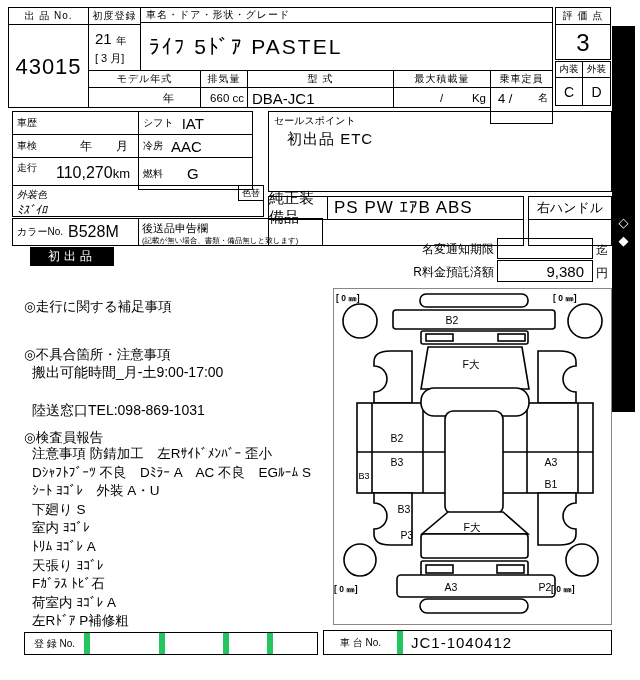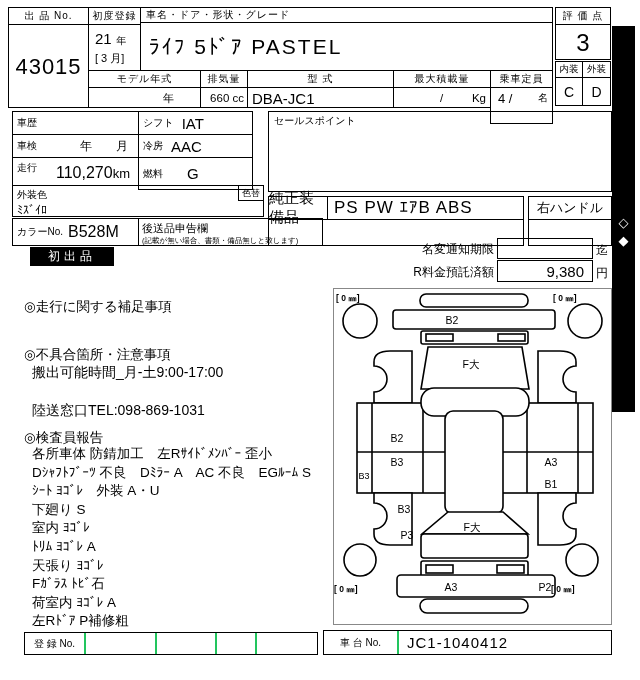--- a/index.html
+++ b/index.html
@@ -9,21 +9,21 @@
   .bx{border:1px solid #000;}
   .hlbl{height:16px;border-bottom:1px solid #000;font-size:10px;display:flex;
         align-items:center;justify-content:center;letter-spacing:1px;}
   .fillc{display:flex;align-items:center;justify-content:center;}
   .lblsm{font-size:10px;}
   .rowcell{padding:2px 4px;display:flex;align-items:center;gap:8px;}
   .vtxt{background:#000;color:#fff;writing-mode:vertical-rl;text-orientation:upright;
         font-size:13px;letter-spacing:3px;padding:28px 0 0 0;line-height:23px;
         display:flex;flex-direction:column;align-items:center;}
   .note-line{white-space:nowrap;font-size:13.5px;line-height:18.6px;}
-  .cellR{border-right:2px solid #22c55e;height:100%;}
+  .cellR{border-right:6px solid #22c55e;height:100%;}
   svg text{font-family:"Liberation Sans","DejaVu Sans",sans-serif;font-size:10.5px;}
   .shape{fill:#fff;stroke:#000;stroke-width:1.6;}
   .lineonly{fill:none;stroke:#000;stroke-width:1.6;}
 </style>
 </head>
 <body>
 
 <div id="sheet">
 
   <div class="abs bx" style="left:8px;top:7px;width:81px;height:101px;">
@@ -108,37 +108,38 @@
     <span class="lblsm" style="align-self:flex-start;padding-top:1px;">走行</span>
     <span style="padding-right:4px;align-self:flex-end;padding-bottom:1px;">
       <span style="font-size:16px;">110,270</span><span style="font-size:13px;">km</span>
     </span>
   </div>
   <div class="abs bx rowcell" style="left:138px;top:157px;width:115px;height:33px;">
     <span class="lblsm">燃料</span>
     <span style="font-size:15px;padding-left:16px;">G</span>
   </div>
 
-  <div class="abs bx" style="left:12px;top:185px;width:252px;height:32px;">
+  <div class="abs bx" style="left:12px;top:185px;width:252px;height:32px;font-style:italic;">
     <div class="lblsm" style="padding:2px 0 0 4px;">外装色</div>
     <div style="font-size:12px;padding:1px 0 0 4px;">ﾐｽﾞｲﾛ</div>
   </div>
   <div class="abs bx fillc" style="left:238px;top:185px;width:26px;height:16px;font-size:9px;">色替</div>
 
   <div class="abs bx rowcell" style="left:12px;top:218px;width:127px;height:28px;gap:5px;">
     <span class="lblsm">カラーNo.</span>
     <span style="font-size:16px;">B528M</span>
   </div>
   <div class="abs bx" style="left:138px;top:218px;width:185px;height:28px;padding:2px 3px;">
     <div style="font-size:11px;">後送品申告欄</div>
     <div style="font-size:7.5px;white-space:nowrap;">(記載が無い場合、書類・備品無しと致します)</div>
   </div>
 
   <div class="abs bx" style="left:268px;top:111px;width:344px;height:81px;">
     <div class="lblsm" style="padding:2px 0 0 5px;">セールスポイント</div>
+    <div style="font-size:15px;padding:2px 0 0 18px;letter-spacing:1px;">初出品 ETC</div>
   </div>
 
   <div class="abs bx" style="left:268px;top:196px;width:256px;height:24px;display:flex;">
     <div class="fillc" style="width:58px;border-right:1px solid #000;font-size:15px;">純正装備品</div>
     <div style="display:flex;align-items:center;padding-left:6px;font-size:17px;letter-spacing:1px;">PS PW ｴｱB ABS</div>
   </div>
   <div class="abs bx fillc" style="left:528px;top:196px;width:84px;height:24px;font-size:13px;">右ハンドル</div>
   <div class="abs bx" style="left:268px;top:219px;width:256px;height:27px;"></div>
   <div class="abs bx" style="left:528px;top:219px;width:84px;height:27px;"></div>
 
@@ -153,21 +154,21 @@
   <div class="abs" style="left:596px;top:265px;font-size:12px;">円</div>
 
   <div class="abs" style="left:24px;top:298px;font-size:13.5px;">◎走行に関する補足事項</div>
 
   <div class="abs" style="left:24px;top:346px;font-size:13.5px;">◎不具合箇所・注意事項</div>
   <div class="abs note-line" style="left:32px;top:363px;font-size:14px;">搬出可能時間_月-土9:00-17:00</div>
   <div class="abs note-line" style="left:32px;top:401px;font-size:14px;">陸送窓口TEL:098-869-1031</div>
 
   <div class="abs" style="left:24px;top:429px;font-size:13.5px;">◎検査員報告</div>
   <div class="abs" style="left:32px;top:445px;width:300px;">
-    <div class="note-line">各所車体 防錆加工　左Rｻｲﾄﾞﾒﾝﾊﾞｰ 歪小</div>
+    <div class="note-line">注意事項 防錆加工　左Rｻｲﾄﾞﾒﾝﾊﾞｰ 歪小</div>
     <div class="note-line">Dｼｬﾌﾄﾌﾞｰﾂ 不良　Dﾐﾗｰ A　AC 不良　EGﾙｰﾑ S</div>
     <div class="note-line">ｼｰﾄ ﾖｺﾞﾚ　外装 A・U</div>
     <div class="note-line">下廻り S</div>
     <div class="note-line">室内 ﾖｺﾞﾚ</div>
     <div class="note-line">ﾄﾘﾑ ﾖｺﾞﾚ A</div>
     <div class="note-line">天張り ﾖｺﾞﾚ</div>
     <div class="note-line">Fｶﾞﾗｽ ﾄﾋﾞ石</div>
     <div class="note-line">荷室内 ﾖｺﾞﾚ A</div>
     <div class="note-line">左Rﾄﾞｱ P補修粗</div>
   </div>

